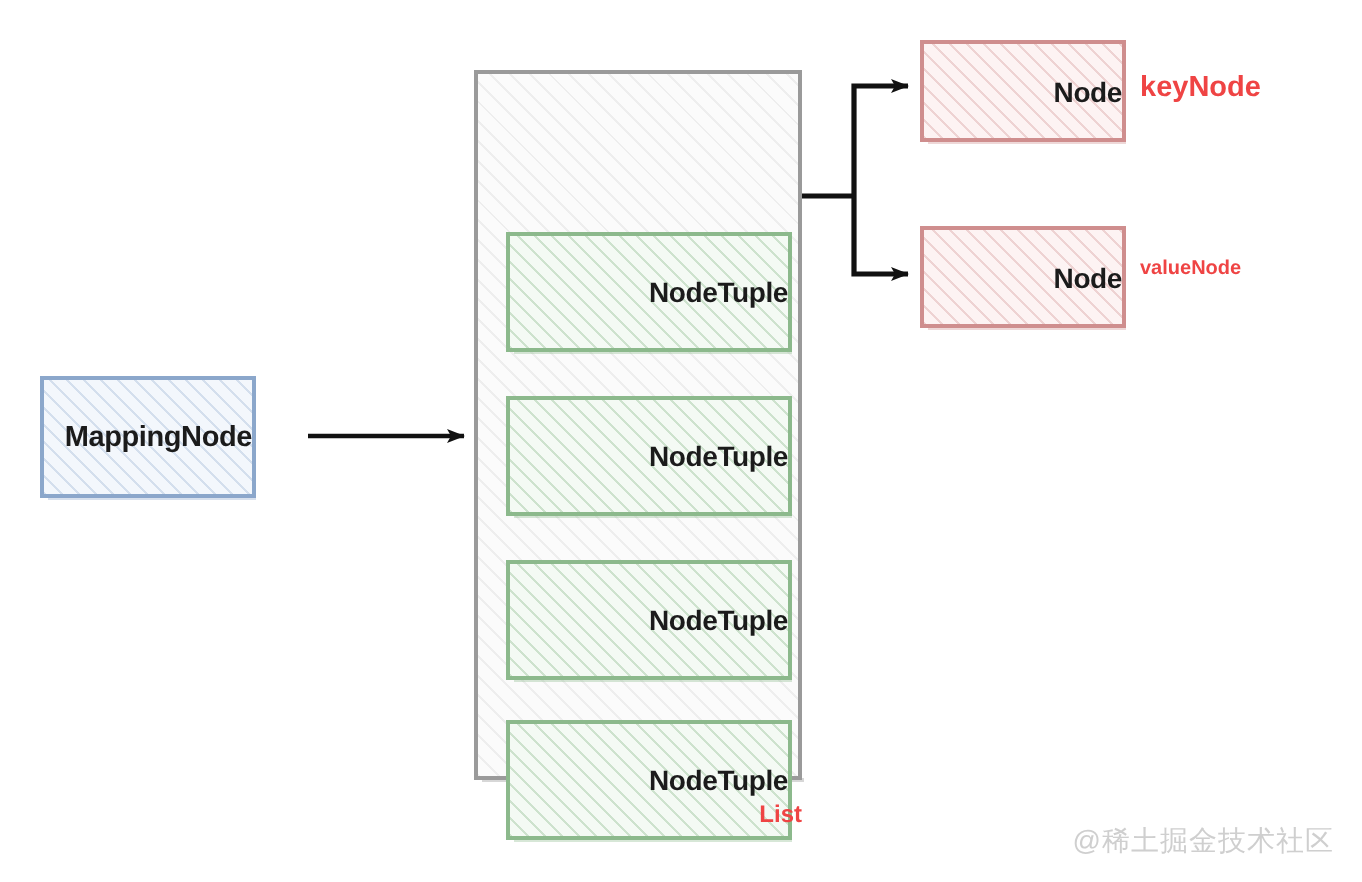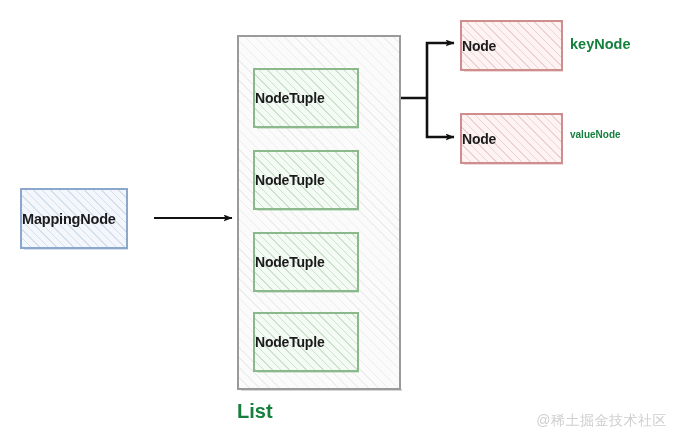--- a/index.html
+++ b/index.html
@@ -15,21 +15,21 @@
     overflow: hidden;
     font-family: "Liberation Sans", sans-serif;
   }
 
   
   .box {
     position: absolute;
     box-sizing: border-box;
     display: flex;
     align-items: center;
-    justify-content: flex-start;
+    justify-content: flex-end;
     border-width: 2px;
     border-style: solid;
   }
   .box .box-label {
     position: relative;
     z-index: 2;
     font-weight: bold;
     color: #1b1b1b;
     letter-spacing: -0.2px;
     white-space: nowrap;
@@ -91,31 +91,32 @@
     right: -3px;
     bottom: -3px;
     height: 2px;
     background: #9a9a9a;
     opacity: 0.4;
   }
 
   
   .node-tuple {
     left: 253px;
-    width: 106px;
+    width: 143px;
     height: 60px;
     border-color: #8cb98c;
     background-color: #f4faf4;
     background-image: repeating-linear-gradient(
       45deg,
       rgba(124,176,124,0.32) 0px,
       rgba(124,176,124,0.32) 1px,
       rgba(255,255,255,0) 1px,
       rgba(255,255,255,0) 6px
     );
+    margin-top: 48px;
   }
   .node-tuple::after { background: #8cb98c; }
   .node-tuple .box-label { font-size: 14px; }
 
   #node-tuple-0 { top: 68px; }
   #node-tuple-1 { top: 150px; }
   #node-tuple-2 { top: 232px; }
   #node-tuple-3 { top: 312px; }
 
   
@@ -136,26 +137,26 @@
   .node-box::after { background: #cf8e8e; }
   .node-box .box-label { font-size: 14px; }
 
   #node-key { top: 20px; }
   #node-value { top: 113px; }
 
   
   .free-label {
     position: absolute;
     font-weight: bold;
-    color: #15803d;
+    color: #ef4444;
     white-space: nowrap;
   }
   #label-key-node   { left: 570px; top: 36px;  font-size: 14.5px; }
   #label-value-node { left: 570px; top: 129px; font-size: 10px; }
-  #label-list       { left: 237px; top: 400px; width: 164px; text-align: left; font-size: 20px; }
+  #label-list       { left: 237px; top: 400px; width: 164px; text-align: right; font-size: 12px; }
 
   
   #watermark {
     position: absolute;
     right: 14px;
     bottom: 11px;
     font-size: 14px;
     color: #cfcfcf;
     letter-spacing: 0.5px;
     white-space: nowrap;

